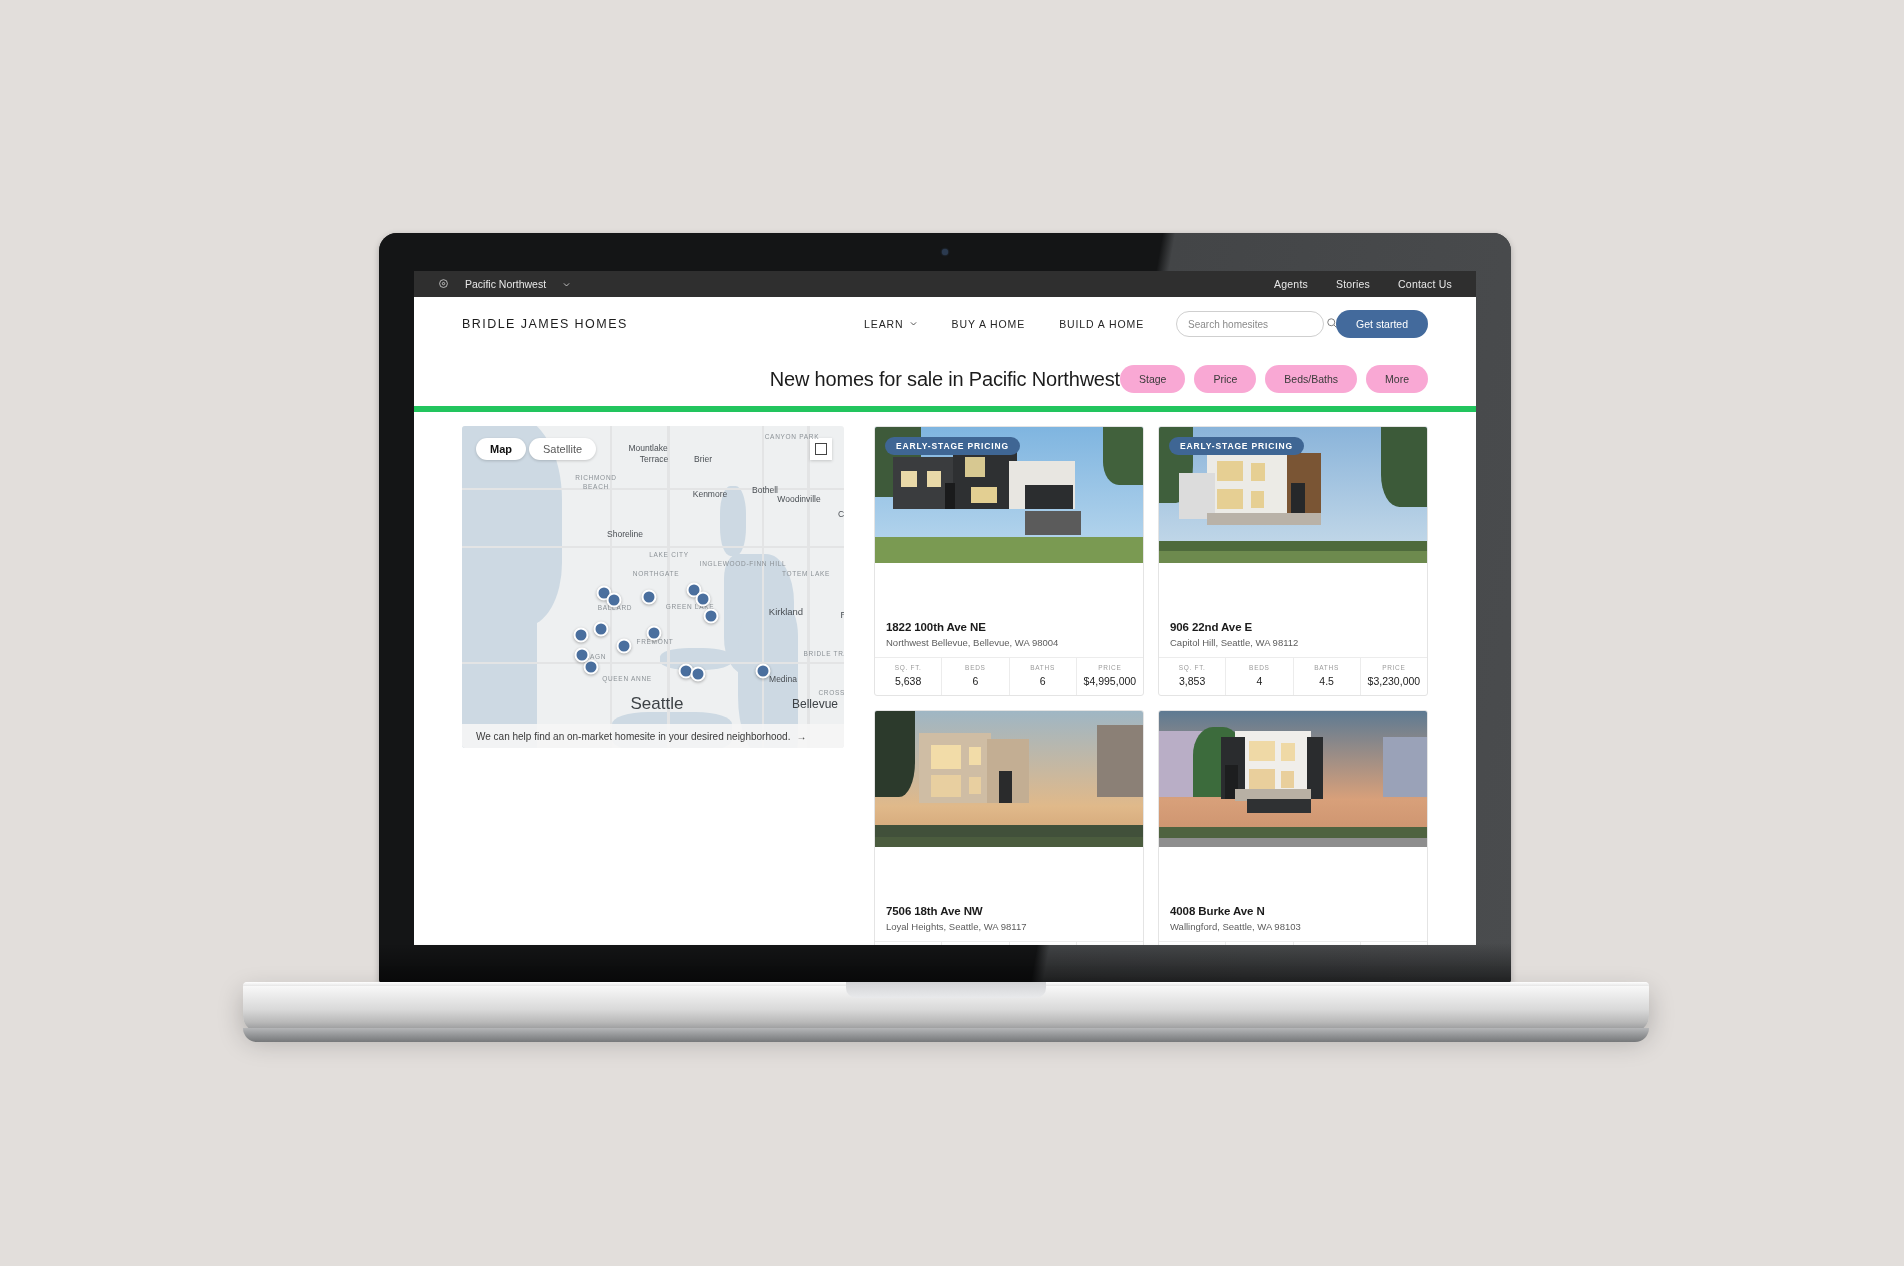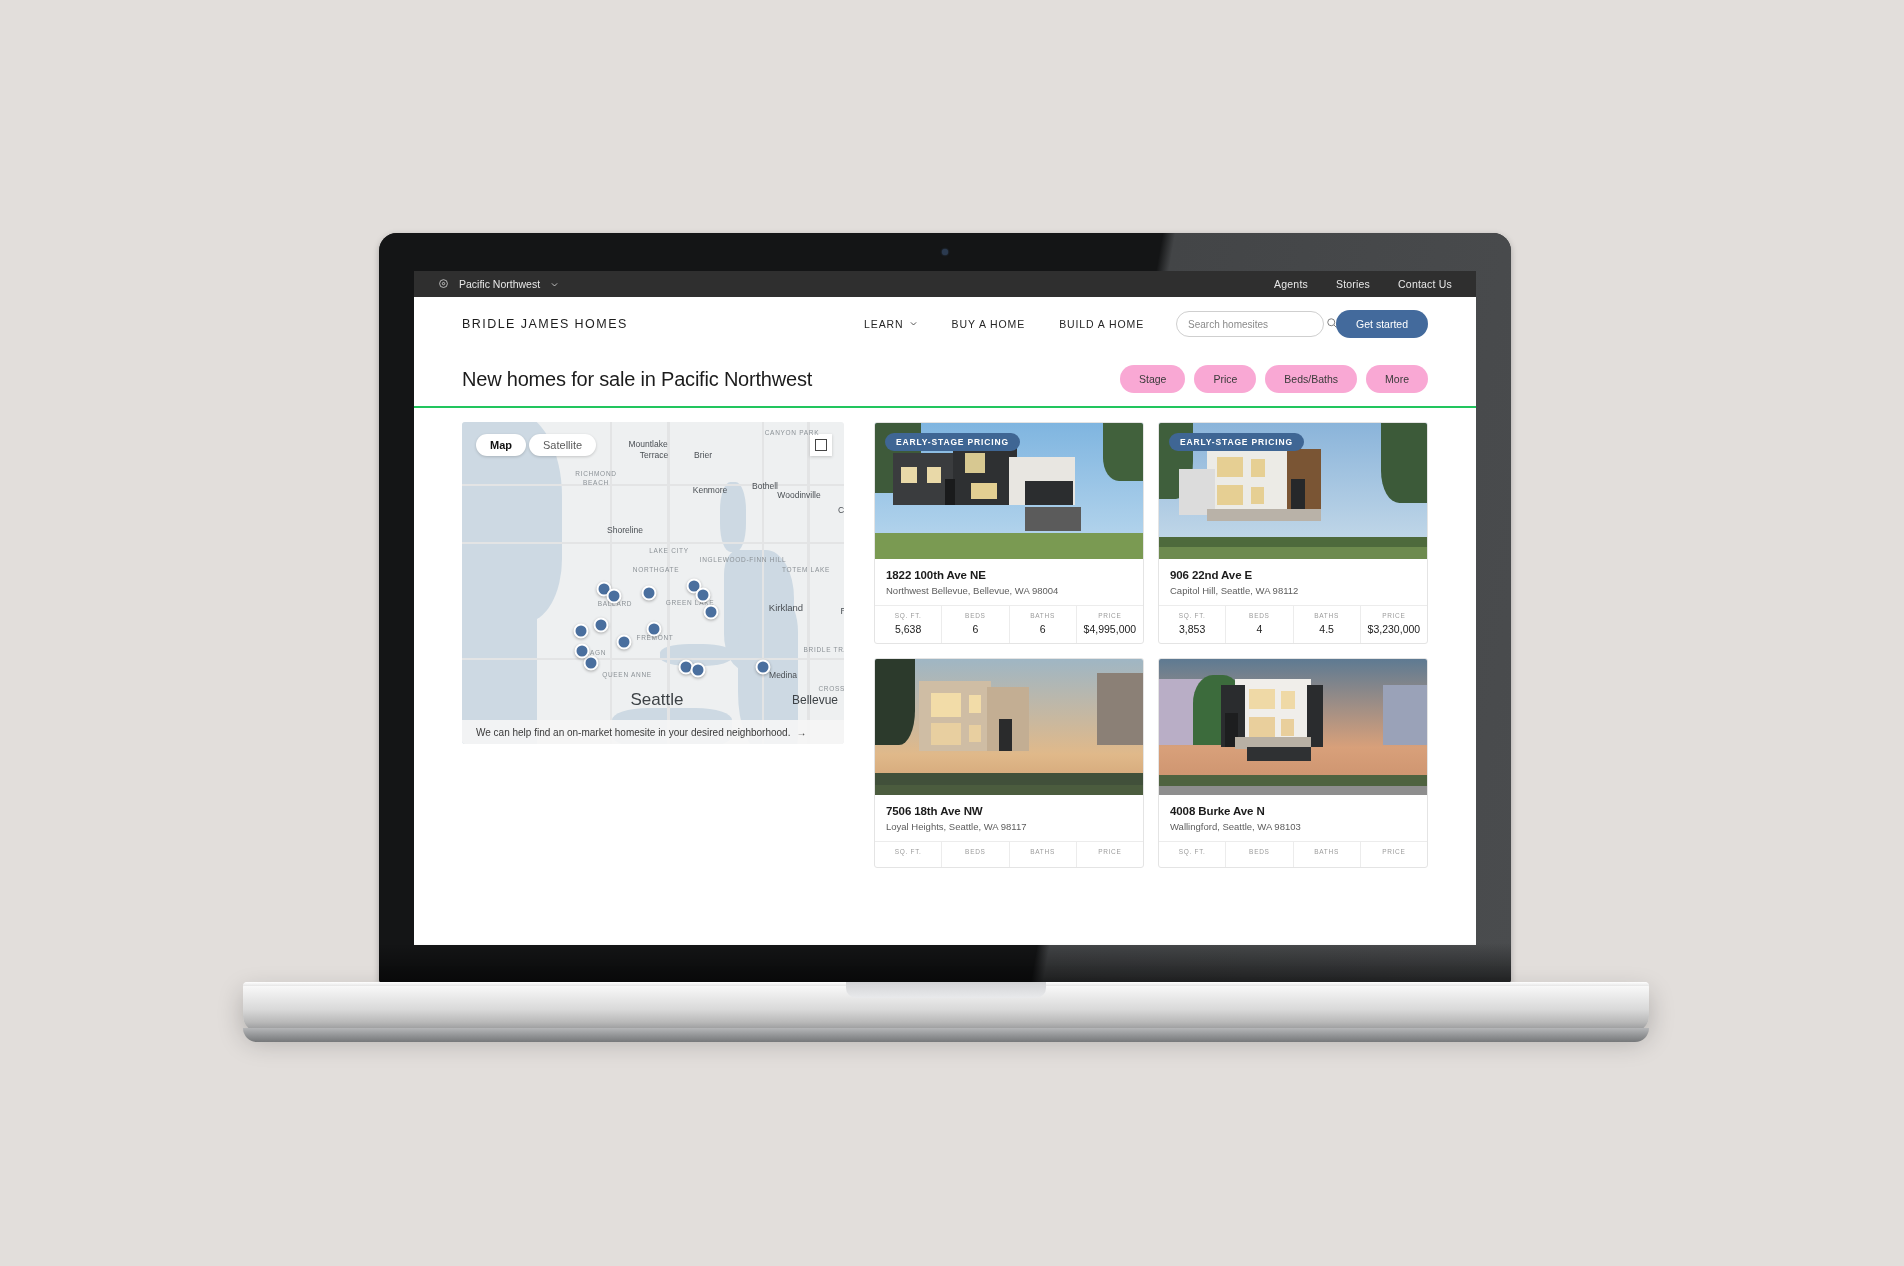--- a/index.html
+++ b/index.html
@@ -64,21 +64,21 @@
     background:linear-gradient(180deg,#b5b6b8 0%, #8e9092 60%, #76787a 100%);
     border-radius:0 0 18px 18px;
     filter:blur(.3px);
   }
 
   
   .topbar {
     height:26px; background:#2f2f2f; display:flex; align-items:center;
     padding:0 24px; justify-content:space-between;
   }
-  .loc { display:flex; align-items:center; gap:10px; color:#e8e8e8; font-size:10.5px; cursor:pointer; }
+  .loc { display:flex; align-items:center; gap:16px; color:#e8e8e8; font-size:10.5px; cursor:pointer; }
   .loc svg { display:block; }
   .topnav { display:flex; gap:28px; }
   .topnav a { color:#e8e8e8; font-size:10.5px; text-decoration:none; letter-spacing:.2px; }
 
   .header {
     height:54px; display:flex; align-items:center; justify-content:space-between;
     padding:0 48px; background:#fff;
   }
   .logo { font-size:12.5px; letter-spacing:1.45px; color:#1d1d1d; font-weight:500; white-space:nowrap; }
   .mainnav { display:flex; align-items:flex-end; gap:34px; margin-left:auto; margin-right:32px; }
@@ -91,22 +91,22 @@
     display:flex; align-items:center; padding:0 11px; gap:6px; background:#fff;
   }
   .search input { border:0; outline:0; flex:1; font-size:10px; color:#555; font-family:inherit; background:transparent; }
   .search input::placeholder { color:#8a8a8a; }
   .cta {
     margin-left:12px; background:#436a9c; color:#fff; border:0; border-radius:16px;
     height:28px; padding:0 20px; font-size:10.5px; font-family:inherit; cursor:pointer; white-space:nowrap;
   }
 
   .titlebar {
-    padding:14px 48px 13px; display:flex; align-items:center; justify-content:space-between;
-    border-bottom:2px solid #22c55e;
+    padding:14px 48px 13px; display:flex; align-items:center; justify-content:flex-end;
+    border-bottom:6px solid #22c55e;
   }
   .page-title { font-size:20px; color:#1c1c1c; font-weight:400; letter-spacing:-.2px; }
   .filters { display:flex; gap:9px; }
   .filters button {
     background:#f9a8d4; border:0; border-radius:16px; height:28px; padding:0 19px;
     font-size:10.5px; color:#3a3a3a; font-family:inherit; cursor:pointer; white-space:nowrap;
   }
 
   .content { display:flex; padding:14px 48px 0; gap:30px; }
 
@@ -150,21 +150,21 @@
   .mapfoot span { font-size:10px; color:#3a3a3a; }
 
   
   .cards { display:grid; grid-template-columns:1fr 1fr; gap:14px; flex:1; }
   .card { border:1px solid #e4e4e4; border-radius:3px; overflow:hidden; background:#fff; }
   .card-img { position:relative; height:136px; overflow:hidden; }
   .badge {
     position:absolute; left:10px; top:10px; background:#3f6694; color:#fff;
     font-size:8.5px; letter-spacing:.85px; padding:4px 11px; border-radius:11px; font-weight:600;
   }
-  .card-body { padding:10px 11px 9px; }
+  .card-body { padding:10px 11px 9px;margin-top:48px; }
   .addr { font-size:11.5px; font-weight:700; color:#1b1b1b; letter-spacing:-.1px; }
   .sub { font-size:9.5px; color:#5d5d5d; margin-top:4px; }
   .specs { display:flex; border-top:1px solid #ececec; }
   .spec { flex:1; text-align:center; padding:6px 0 8px; border-right:1px solid #ececec; }
   .spec:last-child { border-right:0; }
   .spec .k { font-size:6.5px; letter-spacing:.7px; color:#9b9b9b; }
   .spec .v { font-size:10.5px; color:#222; margin-top:4px; }
 
   
   .house { position:absolute; inset:0; }

